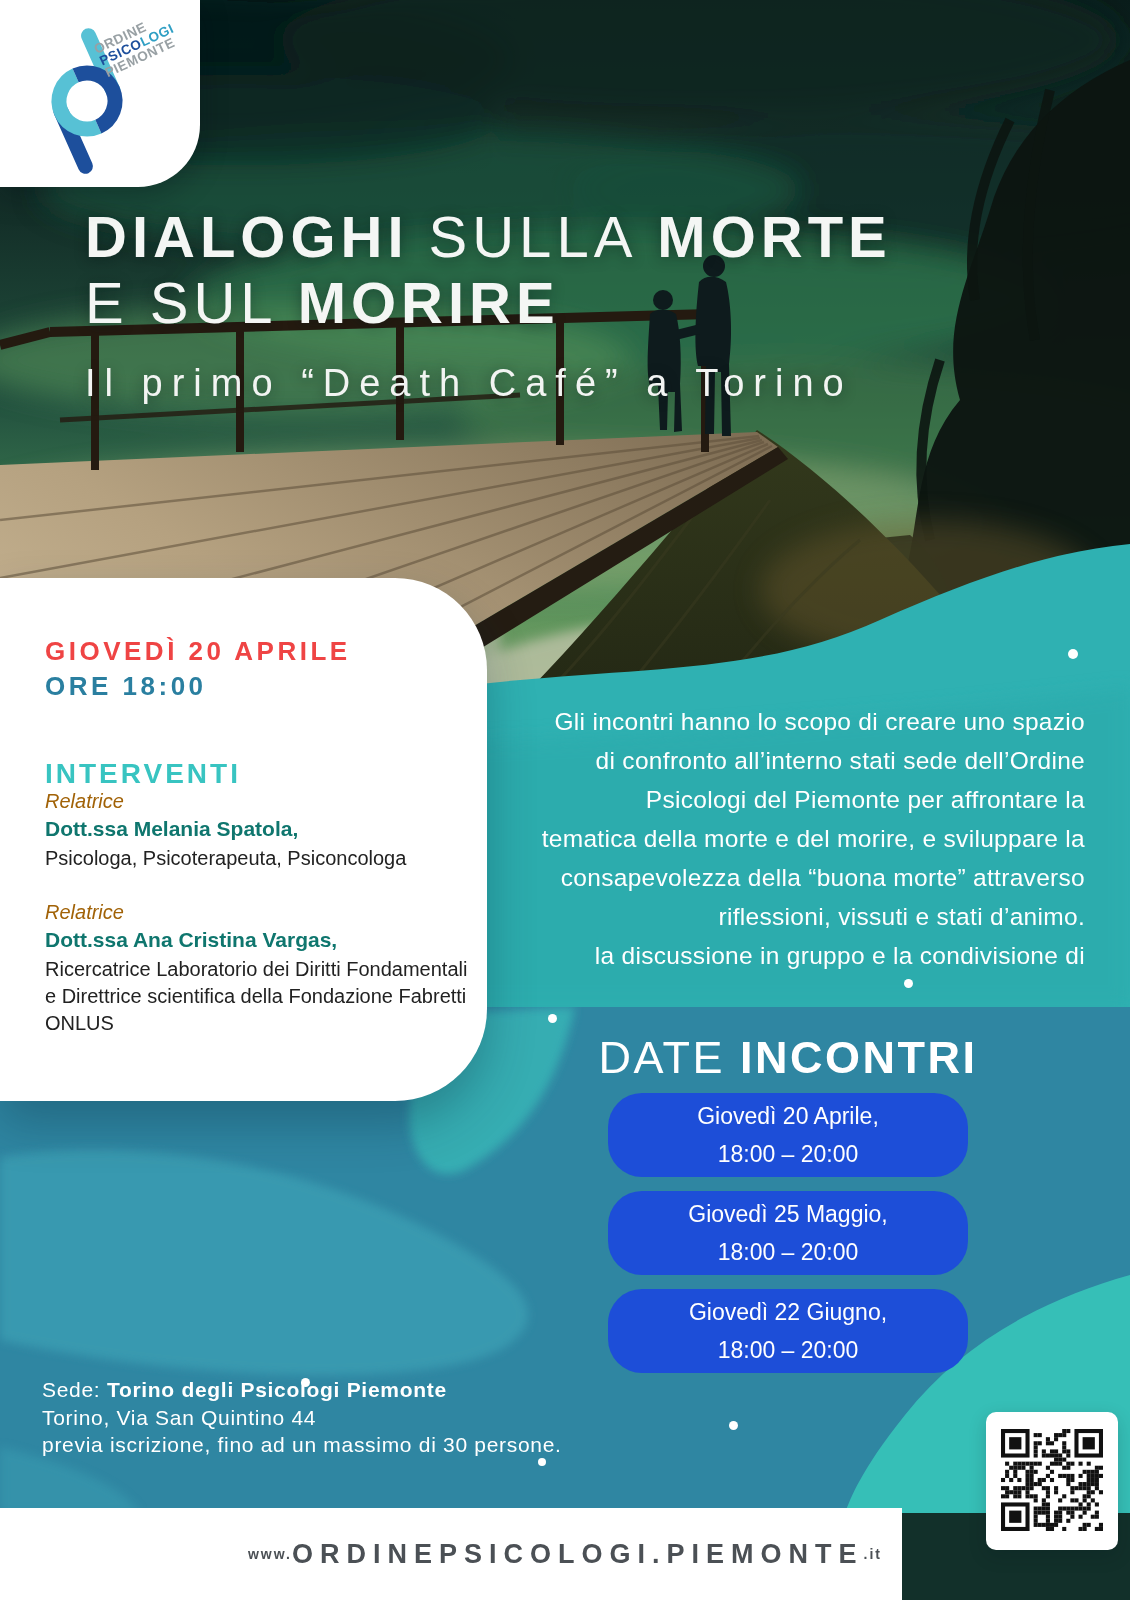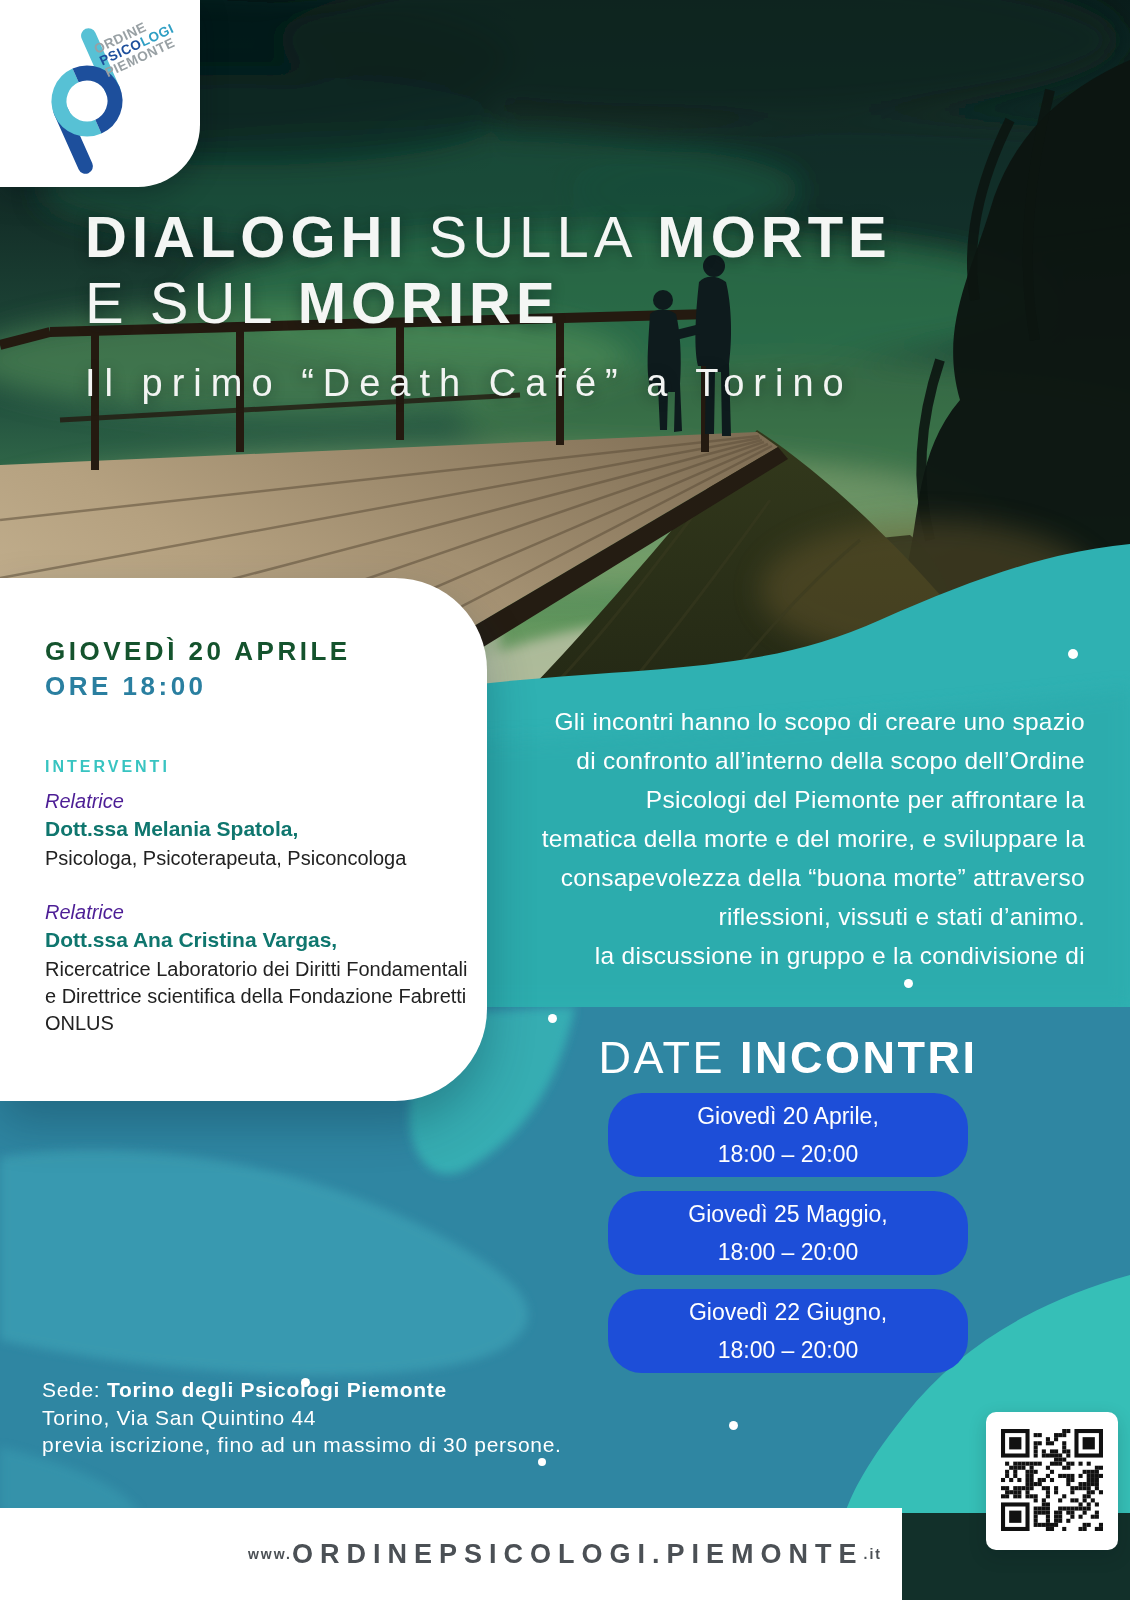--- a/index.html
+++ b/index.html
@@ -29,24 +29,24 @@
   .logo-text{position:absolute;left:92px;top:44px;transform:rotate(-25deg);transform-origin:0 0;
     font-size:13.5px;font-weight:700;line-height:13px;letter-spacing:.6px;white-space:nowrap;}
   .logo-gray{color:#98a0a4;}
   .logo-navy{color:#1d4f9c;}
   .logo-teal{color:#2f9fc4;}
 
   
   .event-card{position:absolute;left:0;top:578px;width:487px;height:523px;background:#ffffff;
     border-radius:0 92px 92px 0;box-shadow:0 22px 48px rgba(5,40,60,.30);}
   .ec-date{position:absolute;left:45px;top:56px;font-weight:800;font-size:26px;line-height:35px;letter-spacing:3.5px;}
-  .ec-date .d1{color:#14532d;display:block;}
+  .ec-date .d1{color:#ef4444;display:block;}
   .ec-date .d2{color:#2A7FA0;display:block;}
-  .ec-heading{position:absolute;left:45px;top:180px;color:#38C4C1;font-weight:800;font-size:16px;letter-spacing:3px;}
-  .ec-role{position:absolute;left:45px;font-style:italic;font-size:20px;color:#4c1d95;}
+  .ec-heading{position:absolute;left:45px;top:180px;color:#38C4C1;font-weight:800;font-size:28px;letter-spacing:3px;}
+  .ec-role{position:absolute;left:45px;font-style:italic;font-size:20px;color:#a16207;}
   .ec-name{position:absolute;left:45px;font-weight:800;font-size:21px;color:#0f766e;}
   .ec-desc{position:absolute;left:45px;width:430px;font-size:20px;line-height:27px;color:#222222;}
 
   
   .intro{position:absolute;right:45px;top:702px;width:620px;text-align:right;color:#ffffff;
     font-size:24.5px;line-height:39px;letter-spacing:.3px;}
 
   
   .dates-title{position:absolute;left:788px;top:1032px;transform:translateX(-50%);white-space:nowrap;
     color:#ffffff;font-size:45px;letter-spacing:2.5px;font-weight:400;}
@@ -229,21 +229,21 @@
     <div class="ec-name" style="top:239px;">Dott.ssa Melania Spatola,</div>
     <div class="ec-desc" style="top:267px;">Psicologa, Psicoterapeuta, Psiconcologa</div>
 
     <div class="ec-role" style="top:323px;">Relatrice</div>
     <div class="ec-name" style="top:350px;">Dott.ssa Ana Cristina Vargas,</div>
     <div class="ec-desc" style="top:378px;">Ricercatrice Laboratorio dei Diritti Fondamentali e Direttrice scientifica della Fondazione Fabretti ONLUS</div>
   </div>
 
   <div class="intro">
     <div>Gli incontri hanno lo scopo di creare uno spazio</div>
-    <div>di confronto all’interno della scopo dell’Ordine</div>
+    <div>di confronto all’interno stati sede dell’Ordine</div>
     <div>Psicologi del Piemonte per affrontare la</div>
     <div>tematica della morte e del morire, e sviluppare la</div>
     <div>consapevolezza della “buona morte” attraverso</div>
     <div>riflessioni, vissuti e stati d’animo.</div>
     <div>la discussione in gruppo e la condivisione di</div>
   </div>
 
   <div class="dates-title">
     <span>DATE</span>
     <span> </span>

